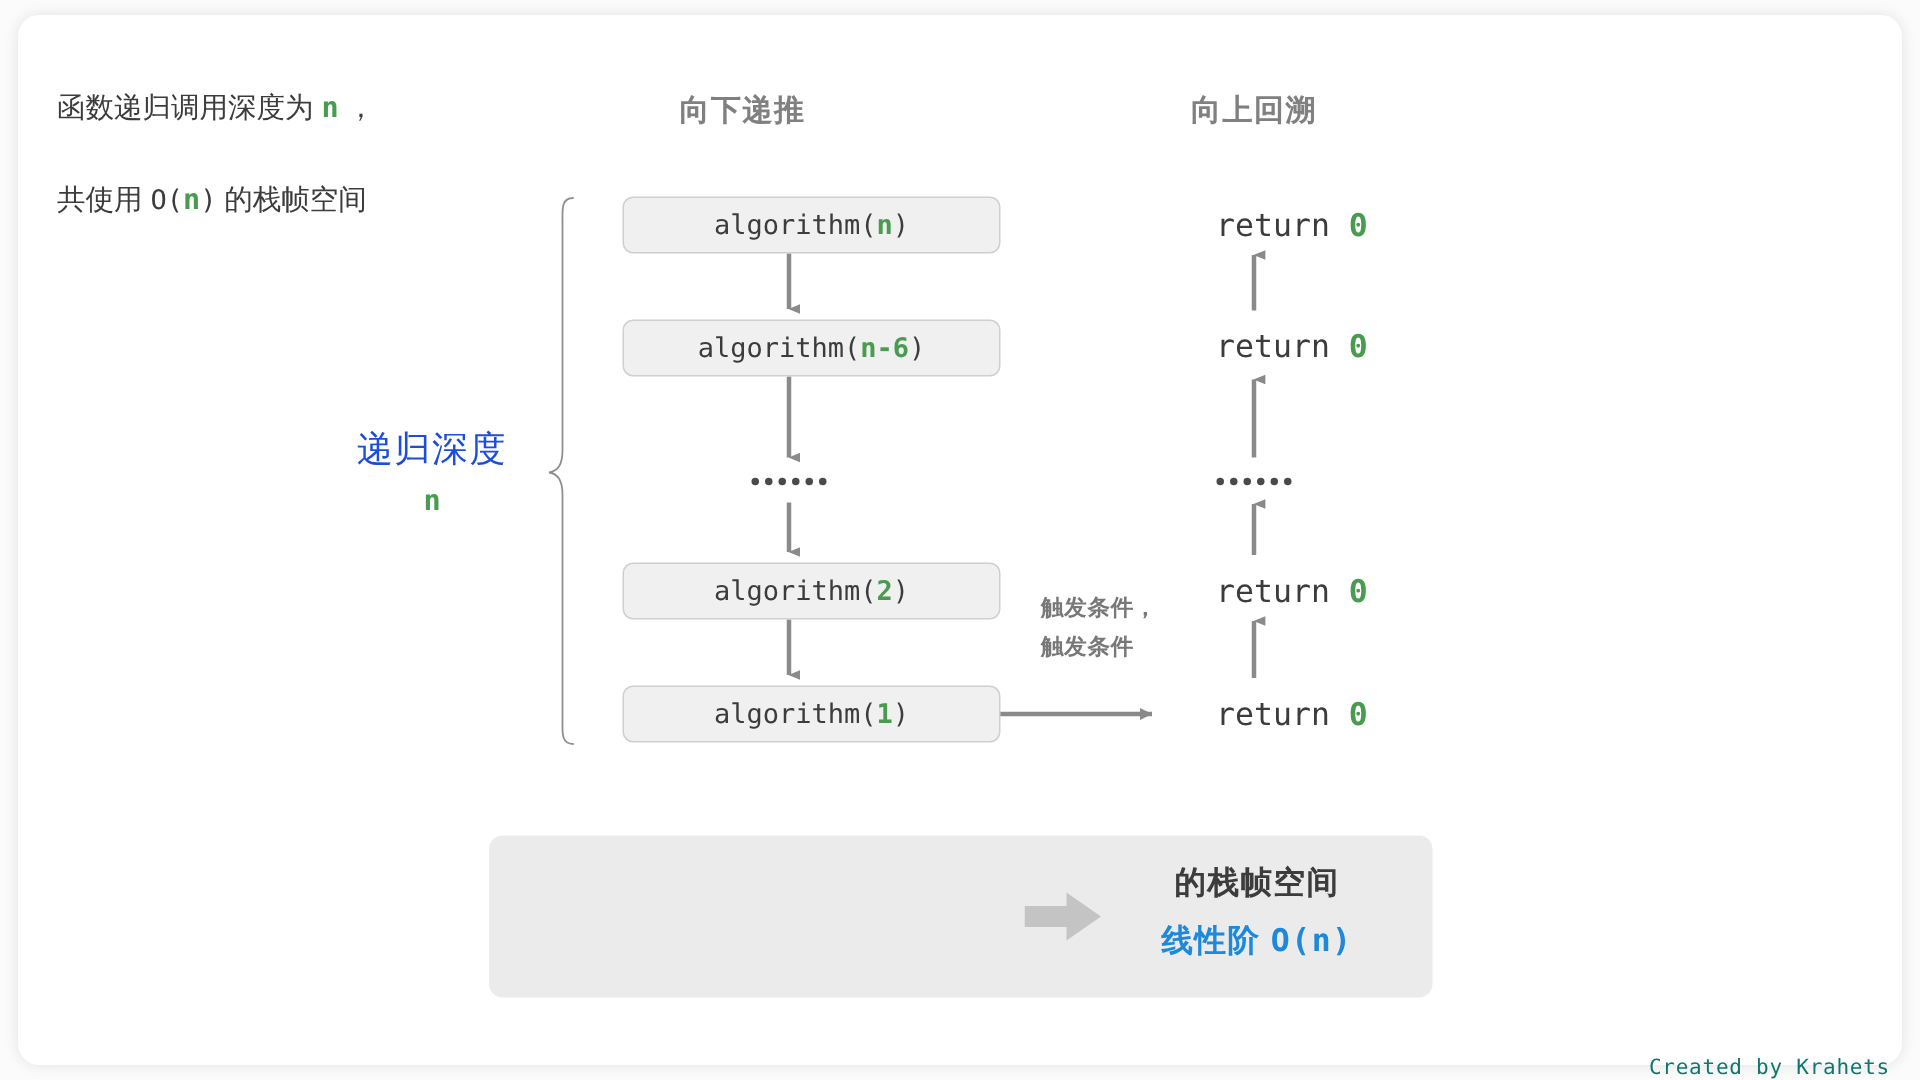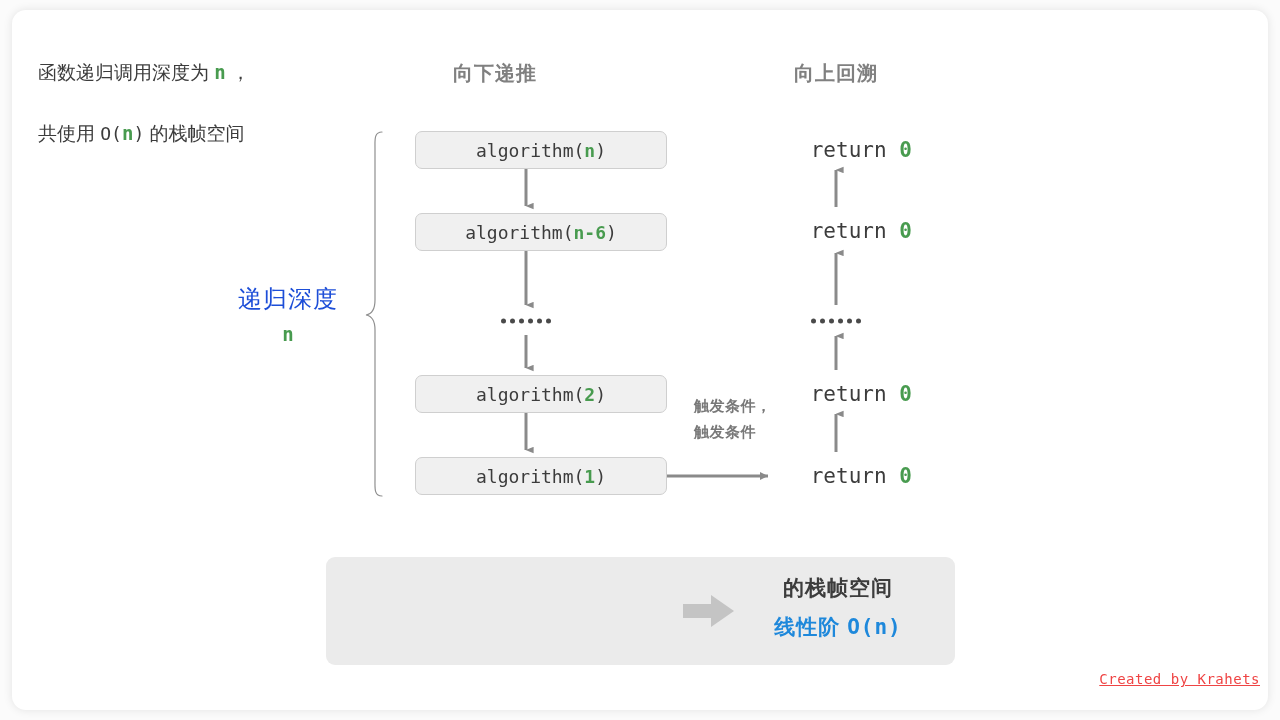--- a/index.html
+++ b/index.html
@@ -188,26 +188,25 @@
     letter-spacing: 1px;
   }
   .summary-right .s-value .mono {
     font-family: "DejaVu Sans Mono", monospace;
   }
 
   
   .footer {
     position: absolute;
     right: 20px;
-    top: 671px;
+    top: 704px;
     font-family: "DejaVu Sans Mono", monospace;
     font-size: 14px;
-    color: #ef4444;
+    color: #0f766e;
     letter-spacing: 0.5px;
-    text-decoration: underline;
   }
 </style>
 </head>
 <body>
 
 <div class="card"></div>
 
 <div class="stage">
 
   <div class="col-header" id="header-down">向下递推</div>

